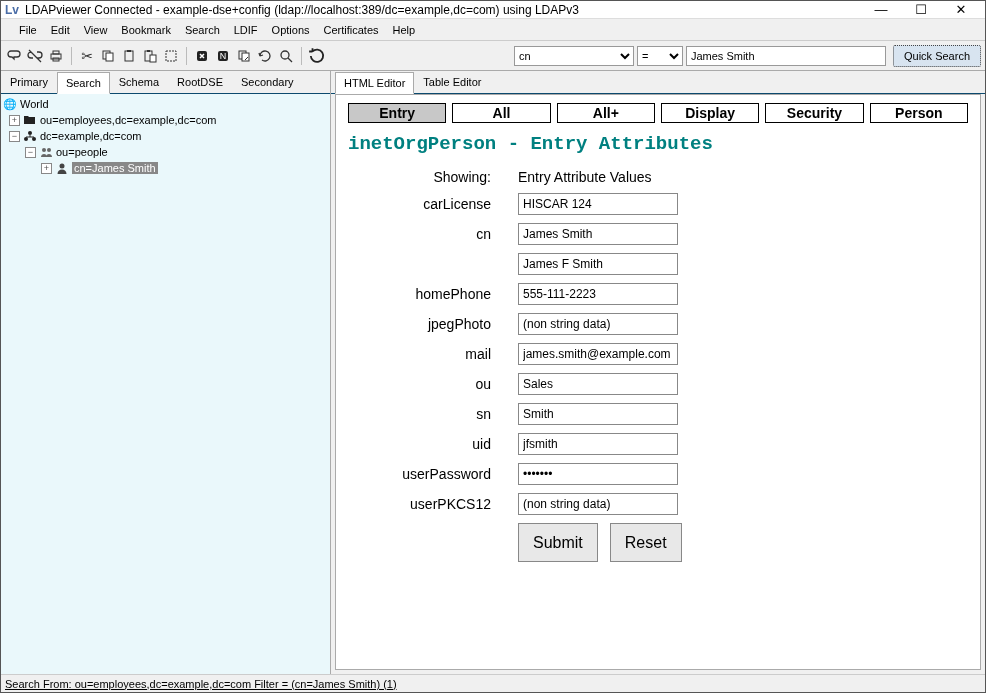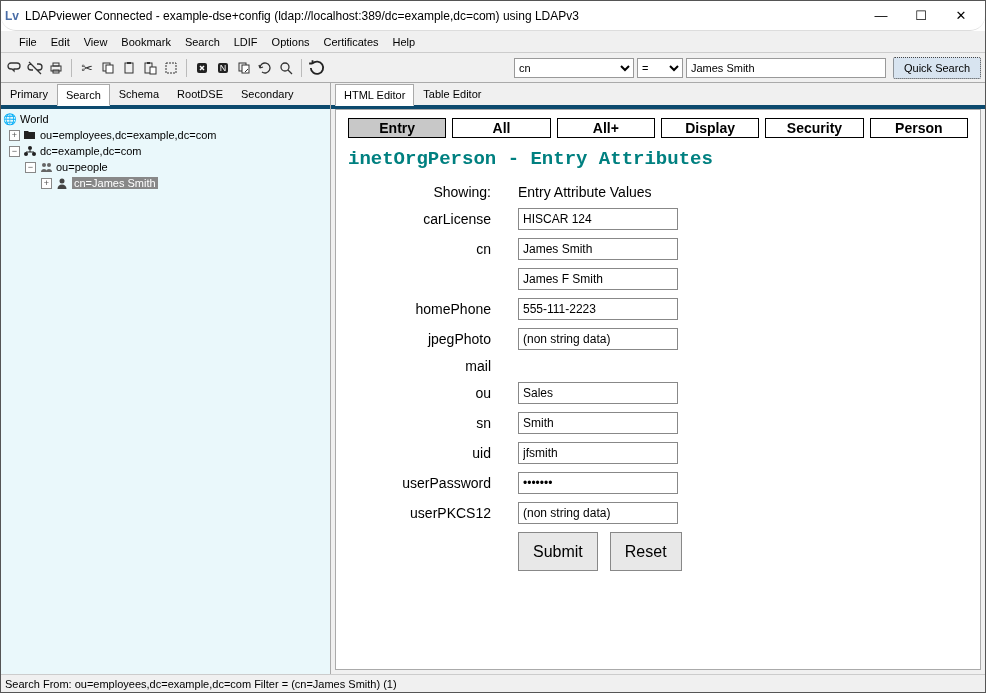--- a/index.html
+++ b/index.html
@@ -1,55 +1,55 @@
 <!DOCTYPE html>
 <html><head>
 <meta charset="utf-8">
 <style>
 * { box-sizing: border-box; }
 body { margin: 0; font-family: Tahoma, Arial, sans-serif; font-size: 11px; background: #fff; color: #000; }
 .window { width: 986px; height: 693px; border: 1px solid #555; display: flex; flex-direction: column; }
-.titlebar { height: 30px; background: #fff; display: flex; align-items: center; padding: 0 4px; border-bottom: 1px solid #ddd; border-radius: 15px; }
+.titlebar { height: 18px; background: #fff; display: flex; align-items: center; padding: 0 4px; border-bottom: 1px solid #ddd; }
 .titlebar .icon-box { width: 20px; font-weight: bold; color: #4a6da7; font-size: 12px; }
 .titlebar .title-text { flex: 1; font-size: 12px; }
 .titlebar .win-btn { width: 40px; height: 28px; display: inline-flex; align-items: center; justify-content: center; font-size: 13px; }
 .menubar { height: 22px; background: #f0f0f0; display: flex; align-items: center; padding: 0 12px; gap: 2px; border-bottom: 1px solid #ccc; }
 .menubar span { padding: 2px 6px; }
 .toolbar { height: 30px; background: #f0f0f0; border-bottom: 1px solid #aaa; display: flex; align-items: center; padding: 0 4px; gap: 3px; }
 .toolbar .tb-ico { width: 18px; height: 18px; display: inline-flex; align-items: center; justify-content: center; font-size: 14px; color: #333; }
 .toolbar .sep { width: 1px; height: 18px; background: #bbb; margin: 0 3px; }
 .toolbar .spacer { flex: 1; }
 .toolbar select { height: 20px; font-size: 11px; border: 1px solid #999; background: #fff; }
 .toolbar input[type=text] { height: 20px; font-size: 11px; border: 1px solid #999; padding: 0 4px; }
 .toolbar .qs-btn { height: 22px; padding: 0 10px; border: 1px solid #888; background: linear-gradient(#f8f8f8,#e6e6e6); font-size: 11px; margin-left: 4px; border-radius: 2px; }
 .toolbar .qs-btn.active { border: 1px dotted #444; background: #d8e4f0; }
 .main-area { flex: 1; display: flex; min-height: 0; }
 .left-pane { width: 330px; border-right: 1px solid #aaa; display: flex; flex-direction: column; background: #f0f0f0; }
-.tabs { display: flex; background: #f0f0f0; border-bottom: 4px solid #0c4a6e; font-size: 11px; }
+.tabs { display: flex; background: #f0f0f0; border-bottom: 1px solid #0c4a6e; font-size: 11px; }
 .tabs .tab { padding: 4px 8px; border: 1px solid transparent; border-bottom: none; }
 .tabs .tab.active { background: #fff; border: 1px solid #aaa; border-bottom: 1px solid #fff; position: relative; top: 1px; }
 .tree-body { flex: 1; background: #eaf8fb; overflow: auto; padding: 2px; }
 .tree-row { display: flex; align-items: center; gap: 3px; height: 16px; white-space: nowrap; }
 .exp { width: 11px; height: 11px; border: 1px solid #888; display: inline-flex; align-items: center; justify-content: center; font-size: 9px; line-height: 1; background: #fff; color: #555; }
 .node-ico { width: 14px; height: 14px; display: inline-flex; align-items: center; justify-content: center; font-size: 11px; }
 .tree-row.selected .node-label { background: #888; color: #fff; padding: 0 2px; }
 .right-pane { flex: 1; display: flex; flex-direction: column; background: #f0f0f0; min-width: 0; }
 .pathbar { height: 22px; border: 1px solid #aaa; background: #f8f8f8; margin: 2px 4px; display: flex; align-items: center; padding: 0 4px; font-size: 11px; position: relative; }
 .pathbar .dd { position: absolute; right: 4px; font-size: 10px; color: #555; }
 .content { flex: 1; background: #fff; margin: 0 4px 4px 4px; border: 1px solid #aaa; padding: 8px 12px; overflow: auto; }
 .btn-row { display: flex; gap: 6px; margin-bottom: 10px; }
 .big-btn { flex: 1; height: 20px; border: 1px solid #000000; background: #fff; font-weight: bold; font-size: 14px; font-family: Arial, sans-serif; display: flex; align-items: center; justify-content: center; }
 .big-btn.active { background: #c8c8c8; }
 .heading { color: #008080; font-size: 19px; font-weight: bold; font-family: Liberation Mono, monospace; margin: 1px 0 14px 0; }
 .form-row { display: flex; align-items: center; margin-bottom: 8px; }
 .form-label { width: 170px; text-align: right; padding-right: 27px; font-size: 14px; font-family: Arial, sans-serif; }
 .form-value { font-size: 14px; font-family: Arial, sans-serif; }
 .form-input { width: 160px; height: 22px; border: 1px solid #888; padding: 0 4px; font-size: 12px; background: #fff; }
 .form-btn { height: 39px; padding: 0 14px; border: 1px solid #888; background: #e8e8e8; font-size: 16px; }
-.statusbar { height: 18px; background: #f0f0f0; border-top: 1px solid #ccc; padding: 0 4px; display: flex; align-items: center; font-size: 11px; }
+.statusbar { height: 18px; background: #f0f0f0; border-top: 1px solid #ccc; padding: 0 4px; display: flex; align-items: center; font-size: 11px; text-decoration: underline; }
 svg { display: block; }
 </style>
 </head>
 <body>
 
 <div class="window">
 
   <div class="titlebar">
     <span class="icon-box">Lv</span>
     <span class="title-text">LDAPviewer Connected - example-dse+config (ldap://localhost:389/dc=example,dc=com) using LDAPv3</span>
@@ -254,20 +254,21 @@
         <div class="form-row">
           <div class="form-label">homePhone</div>
           <input class="form-input" value="555-111-2223" style="">
         </div>
         <div class="form-row">
           <div class="form-label">jpegPhoto</div>
           <input class="form-input" value="(non string data)" style="">
         </div>
         <div class="form-row">
           <div class="form-label">mail</div>
+          <input class="form-input" value="james.smith@example.com" style="">
         </div>
         <div class="form-row">
           <div class="form-label">ou</div>
           <input class="form-input" value="Sales" style="">
         </div>
         <div class="form-row">
           <div class="form-label">sn</div>
           <input class="form-input" value="Smith" style="">
         </div>
         <div class="form-row">

